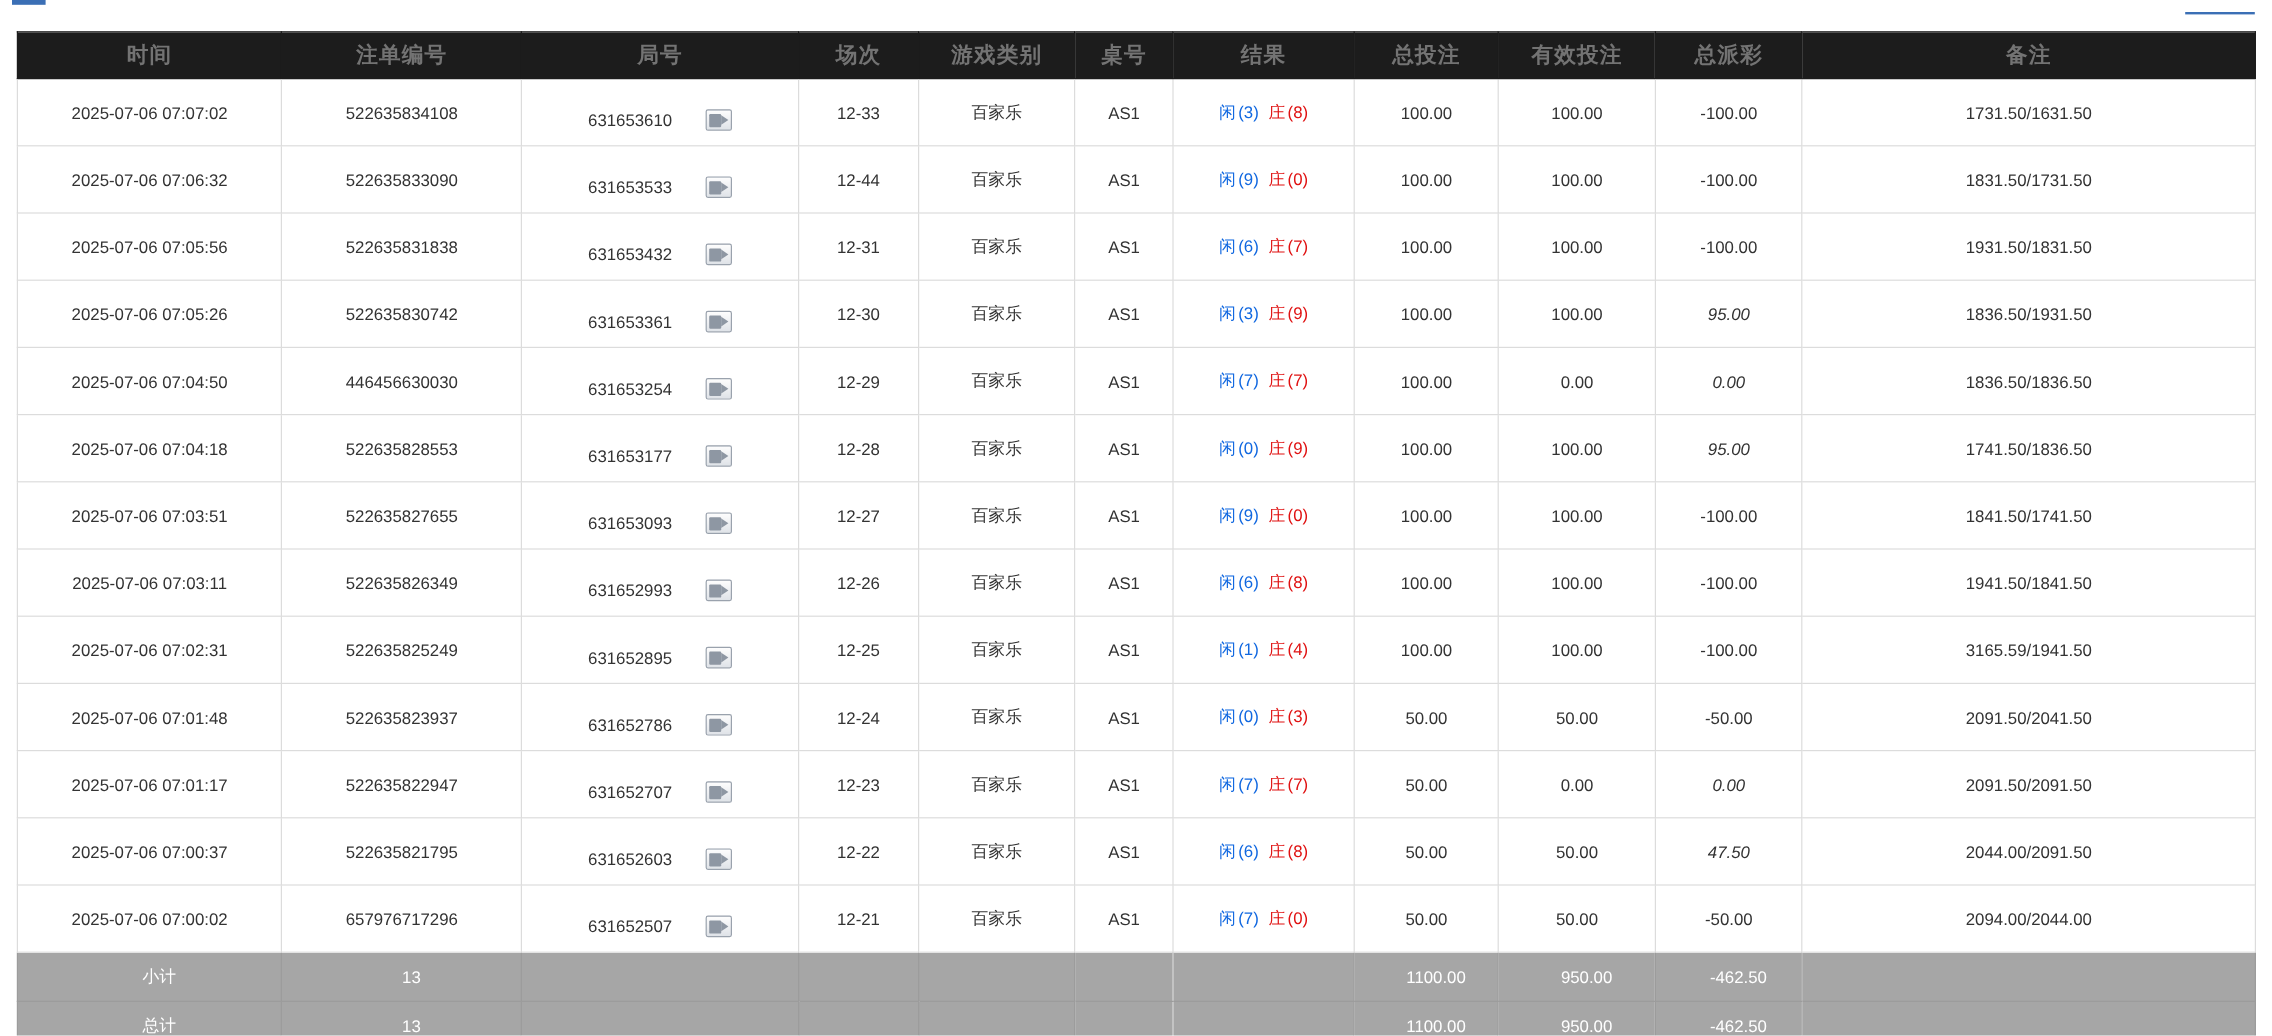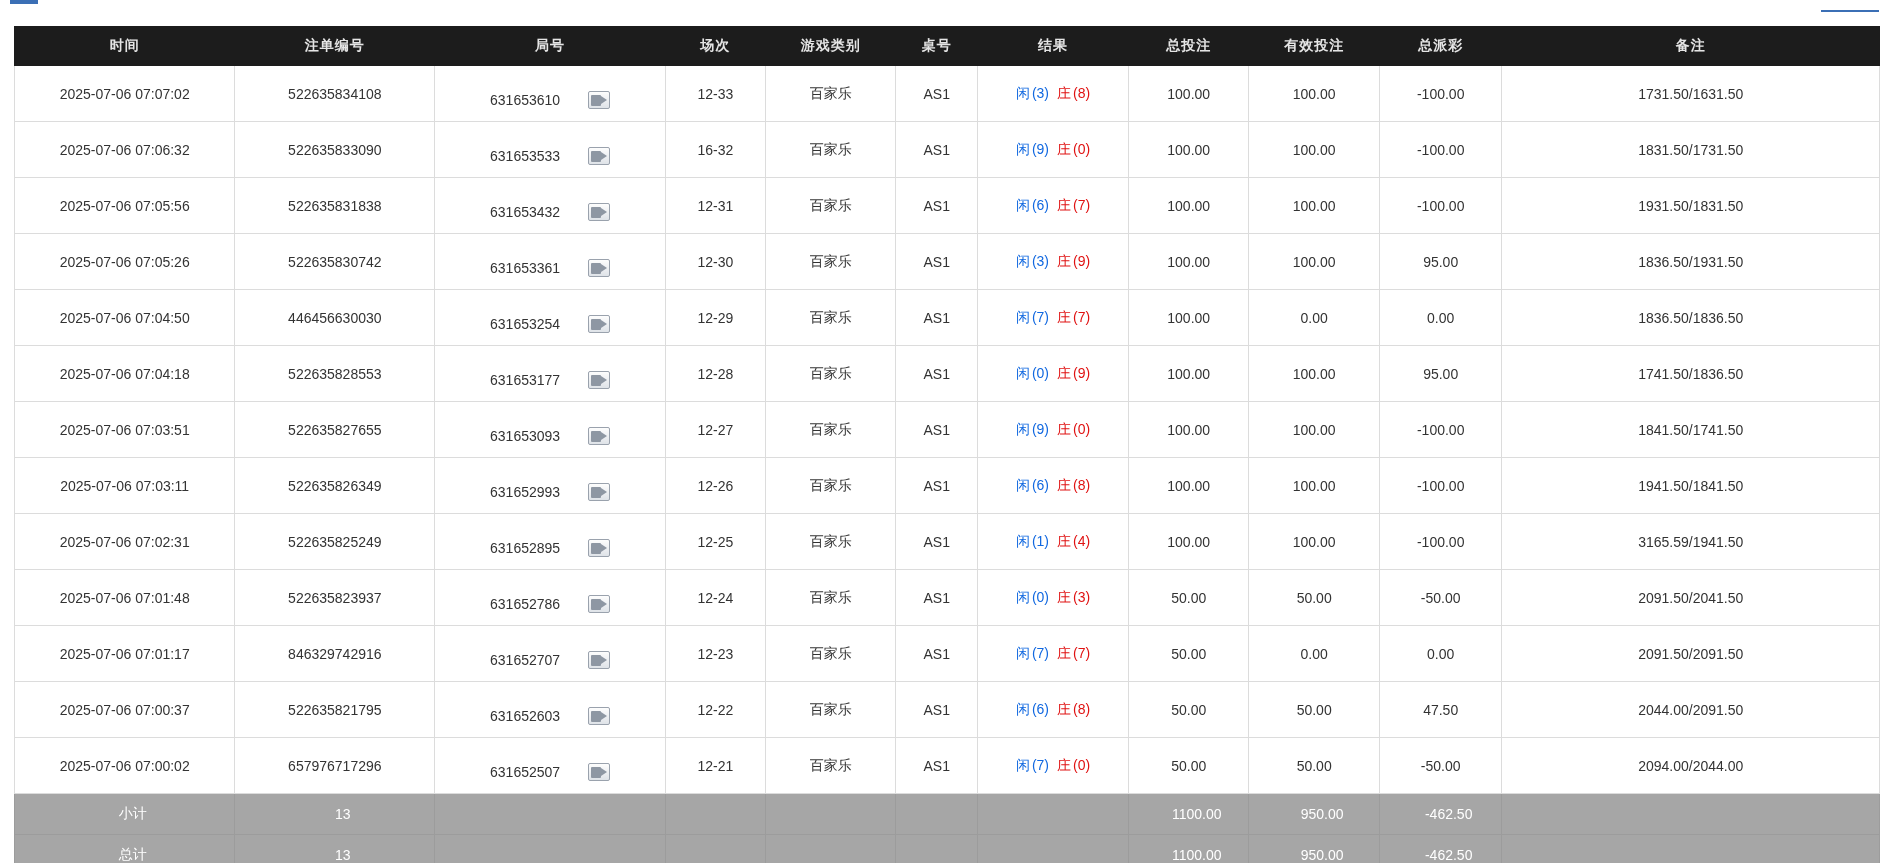--- a/index.html
+++ b/index.html
@@ -42,23 +42,23 @@
   }
   table.bet-table {
     border-collapse: collapse;
     width: 1866px;
     table-layout: fixed;
     font-size: 14px;
     color: #333;
   }
   table.bet-table thead th {
     background: #1c1c1c;
-    color: #e5e5e5;
+    color: #737373;
     font-weight: bold;
-    font-size: 14px;
+    font-size: 18px;
     height: 36px;
     border: 1px solid #1c1c1c;
     text-align: center;
     vertical-align: middle;
     letter-spacing: 1px;
   }
   table.bet-table tbody td {
     border: 1px solid #dcdcdc;
     height: 53px;
     text-align: center;
@@ -72,21 +72,21 @@
   table.bet-table tbody tr.summary td {
     background: #a6a6a6;
     color: #ffffff;
     height: 38px;
     border: 1px solid #9c9c9c;
     font-size: 14px;
     padding-left: 17px;
   }
   .blue { color: #1168e0; }
   .red  { color: #e01212; }
-  .muted-dark { color: #333333; }
+  .muted-dark { color: #333333; font-style: italic; }
 
   .round-cell {
     display: inline-flex;
     align-items: center;
     gap: 28px;
     margin-top: 12px;
   }
   .vid-icon {
     display: inline-block;
     width: 22px;
@@ -176,21 +176,21 @@
             <td class="red">-100.00</td>
             <td>1731.50/1631.50</td>
           </tr>
           <tr>
             <td>2025-07-06 07:06:32</td>
             <td>522635833090</td>
             <td><span class="round-cell">
                 <span>631653533</span>
                 <span class="vid-icon"></span>
               </span></td>
-            <td>16-32</td>
+            <td>12-44</td>
             <td>百家乐</td>
             <td>AS1</td>
             <td class="result-cell"><span class="blue">闲</span><span class="blue">(9)</span><span class="red" style="margin-left: 7px;">庄</span><span class="red">(0)</span></td>
             <td class="blue">100.00</td>
             <td>100.00</td>
             <td class="red">-100.00</td>
             <td>1831.50/1731.50</td>
           </tr>
           <tr>
             <td>2025-07-06 07:05:56</td>
@@ -315,21 +315,21 @@
             <td>百家乐</td>
             <td>AS1</td>
             <td class="result-cell"><span class="blue">闲</span><span class="blue">(0)</span><span class="red" style="margin-left: 7px;">庄</span><span class="red">(3)</span></td>
             <td class="blue">50.00</td>
             <td>50.00</td>
             <td class="red">-50.00</td>
             <td>2091.50/2041.50</td>
           </tr>
           <tr>
             <td>2025-07-06 07:01:17</td>
-            <td>846329742916</td>
+            <td>522635822947</td>
             <td><span class="round-cell">
                 <span>631652707</span>
                 <span class="vid-icon"></span>
               </span></td>
             <td>12-23</td>
             <td>百家乐</td>
             <td>AS1</td>
             <td class="result-cell"><span class="blue">闲</span><span class="blue">(7)</span><span class="red" style="margin-left: 7px;">庄</span><span class="red">(7)</span></td>
             <td class="blue">50.00</td>
             <td>0.00</td>

